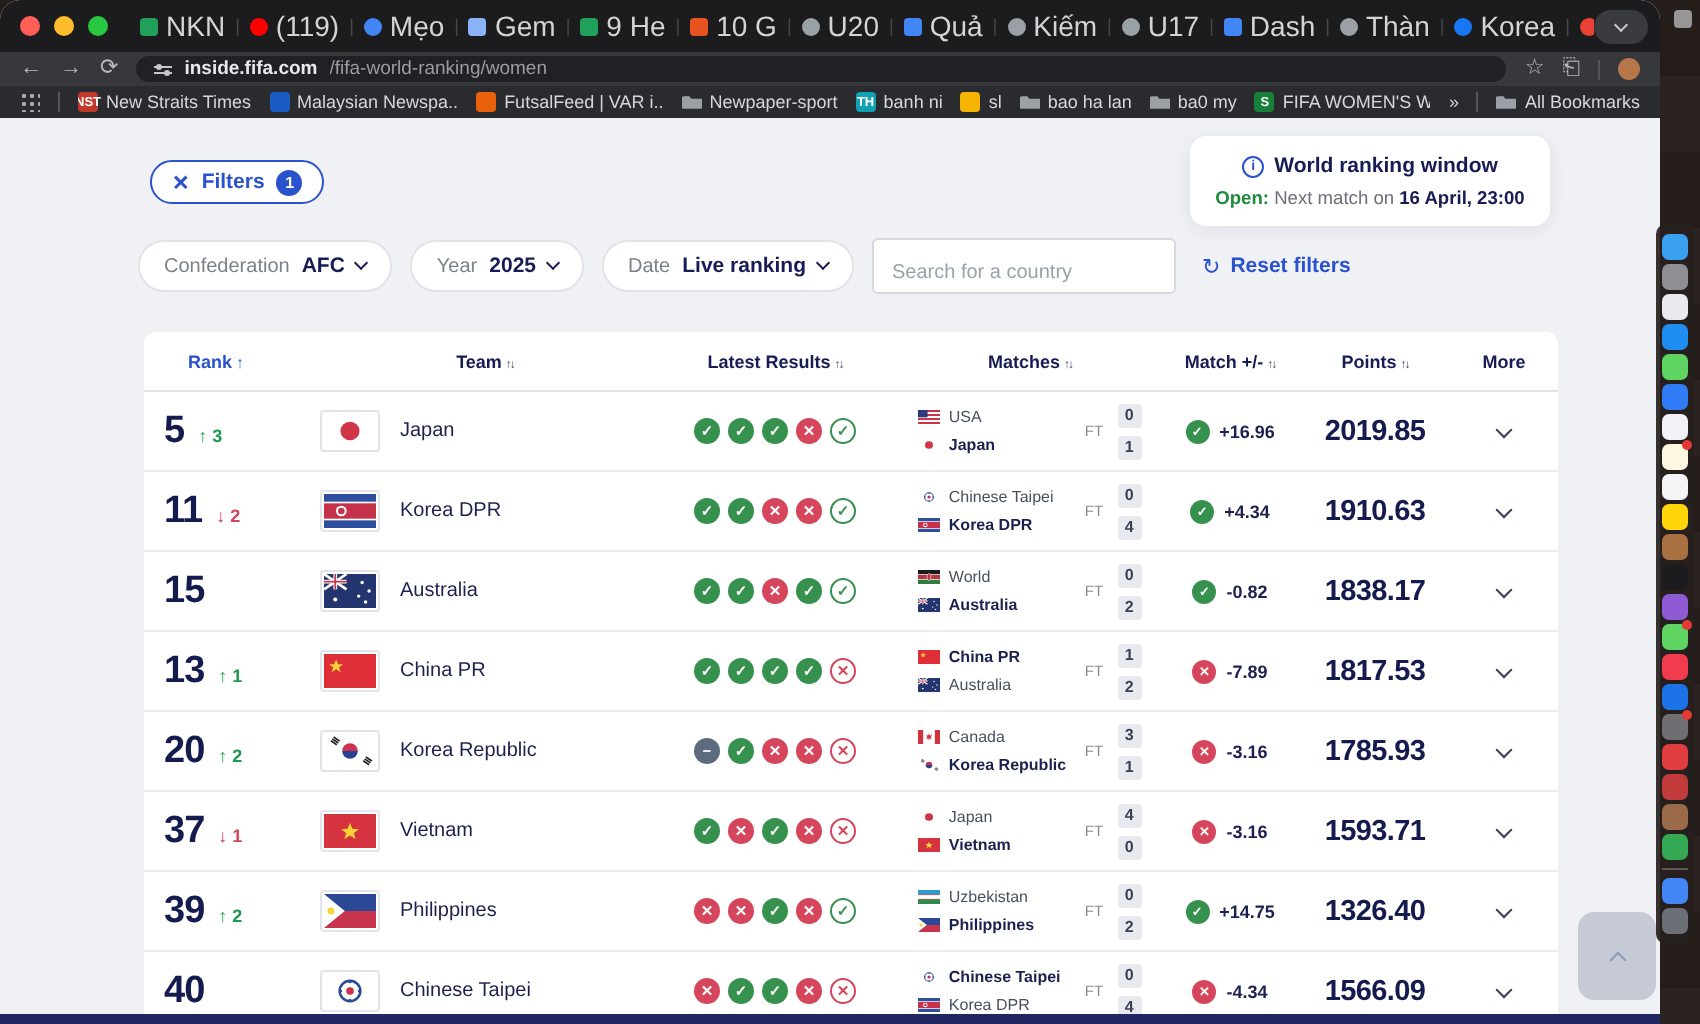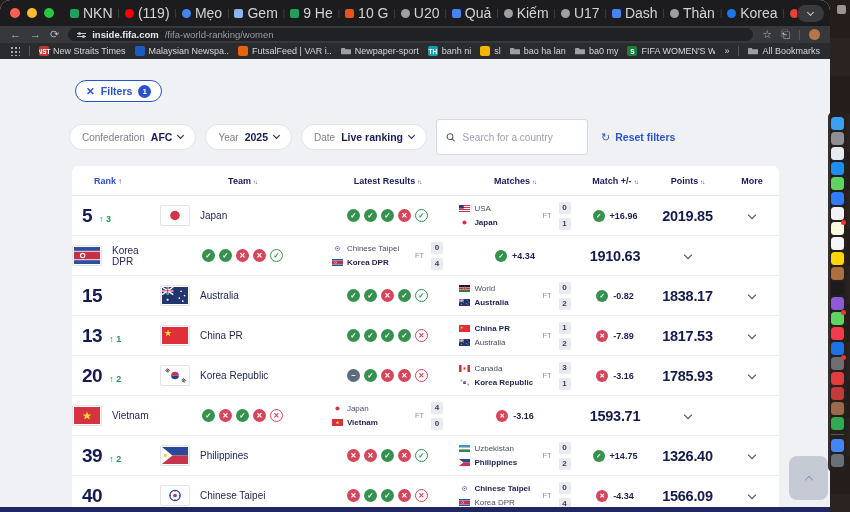--- a/index.html
+++ b/index.html
@@ -47,21 +47,21 @@
   .wcard{position:absolute;left:595px;top:9px;width:180px;background:#fff;border-radius:8px;box-shadow:0 2px 10px rgba(20,25,60,.08);padding:9px 10px;text-align:center;}
   .wtitle{font-size:10.5px;font-weight:bold;color:#171c55;display:flex;gap:5px;justify-content:center;align-items:center;}
   .info-i{width:11px;height:11px;border:1.2px solid #2a52cf;border-radius:50%;color:#2a52cf;font-size:7px;display:inline-flex;align-items:center;justify-content:center;font-style:normal;font-weight:bold;}
   .wline{font-size:9.3px;color:#6a6f7b;margin-top:5px;white-space:nowrap;}
   .wopen{color:#1e8a3c;font-weight:bold;}
   .wdate{color:#171c55;font-weight:bold;}
   .filter-row{position:absolute;left:69px;top:60px;display:flex;gap:9px;align-items:center;}
   .fpill{height:26px;border:1px solid #e2e3e9;background:#fff;border-radius:14px;display:flex;align-items:center;gap:6px;padding:0 12px;font-size:10px;color:#7b8089;white-space:nowrap;cursor:pointer;}
   .fpill b{color:#171c55;font-size:10.5px;}
   .chev-nv{width:5px;height:5px;border-right:1.5px solid #171c55;border-bottom:1.5px solid #171c55;transform:rotate(45deg);margin-top:-3px;}
-  .search{width:152px;height:28px;border:1px solid #d7d9e0;background:#fff;display:flex;align-items:center;gap:7px;padding:17px 9px;border-radius:3px;}
+  .search{width:152px;height:28px;border:1px solid #d7d9e0;background:#fff;display:flex;align-items:center;gap:7px;padding:4px 9px;border-radius:3px;flex-direction:column;}
   .search input{border:none;outline:none;font-size:10px;color:#444;width:100%;background:transparent;}
   .search input::placeholder{color:#9aa0ac;}
   .reset{color:#2a52cf;font-weight:bold;font-size:10.5px;display:flex;gap:5px;align-items:center;margin-left:4px;cursor:pointer;white-space:nowrap;}
   .reset .ric{font-size:11px;font-weight:normal;}
   
   .tablecard{position:absolute;left:72px;top:107px;width:707px;background:#fff;border-radius:6px 6px 0 0;}
   .thead,.trow{display:grid;grid-template-columns:88px 165px 125px 130px 70px 75px 54px;align-items:center;}
   .thead{height:30px;border-bottom:1px solid #e3e4ea;font-size:9px;font-weight:bold;color:#171c55;}
   .th{text-align:center;}
   .th .sort{font-size:6px;letter-spacing:-1px;opacity:.85;margin-left:2px;}
@@ -289,20 +289,31 @@
     </div>
 
     <div class="content">
 
       <button class="filters-btn">
         <span>✕</span>
         <span>Filters</span>
         <span class="badge">1</span>
       </button>
 
+      <div class="wcard">
+        <div class="wtitle">
+          <i class="info-i">i</i>
+          <span>World ranking window</span>
+        </div>
+        <div class="wline">
+          <span class="wopen">Open:</span>
+          <span>Next match on</span>
+          <span class="wdate">16 April, 23:00</span>
+        </div>
+      </div>
 
       <div class="filter-row">
         <div class="fpill">
           <span>Confederation</span>
           <b>AFC</b>
           <span class="chev-nv"></span>
         </div>
         <div class="fpill">
           <span>Year</span>
           <b>2025</b>
@@ -390,20 +401,24 @@
               <div class="delta-cell">
                 <span class="dicon win">✓</span>
                 <span>+16.96</span>
               </div>
               <div class="points-cell">2019.85</div>
               <div class="more-cell">
                 <span class="chev-down"></span>
               </div>
             </div>
             <div class="trow">
+              <div class="rank-cell">
+                <span class="rank-num">11</span>
+                <span class="move down">↓ 2</span>
+              </div>
               <div class="team-cell">
                 <span class="flagbox">
                   <svg width="26" height="17" viewBox="0 0 30 20" preserveAspectRatio="none">
                     <rect width="30" height="20" fill="#fff"></rect>
                     <rect width="30" height="4.5" fill="#2e4f9e"></rect>
                     <rect y="15.5" width="30" height="4.5" fill="#2e4f9e"></rect>
                     <rect y="5.5" width="30" height="9" fill="#c43148"></rect>
                     <circle cx="10" cy="10" r="3.1" fill="#fff"></circle>
                     <circle cx="10" cy="10" r="1.9" fill="#c43148"></circle>
                   </svg>
@@ -660,20 +675,24 @@
               <div class="delta-cell">
                 <span class="dicon loss">✕</span>
                 <span>-3.16</span>
               </div>
               <div class="points-cell">1785.93</div>
               <div class="more-cell">
                 <span class="chev-down"></span>
               </div>
             </div>
             <div class="trow">
+              <div class="rank-cell">
+                <span class="rank-num">37</span>
+                <span class="move down">↓ 1</span>
+              </div>
               <div class="team-cell">
                 <span class="flagbox">
                   <svg width="26" height="17" viewBox="0 0 30 20" preserveAspectRatio="none">
                     <rect width="30" height="20" fill="#d5333f"></rect>
                     <polygon points="15,5.2 16.4,8.7 20.1,8.9 17.2,11.2 18.3,14.8 15,12.6 11.7,14.8 12.8,11.2 9.9,8.9 13.6,8.7" fill="#f7d337"></polygon>
                   </svg>
                 </span>
                 <span class="team-name">Vietnam</span>
               </div>
               <div class="results-cell">

